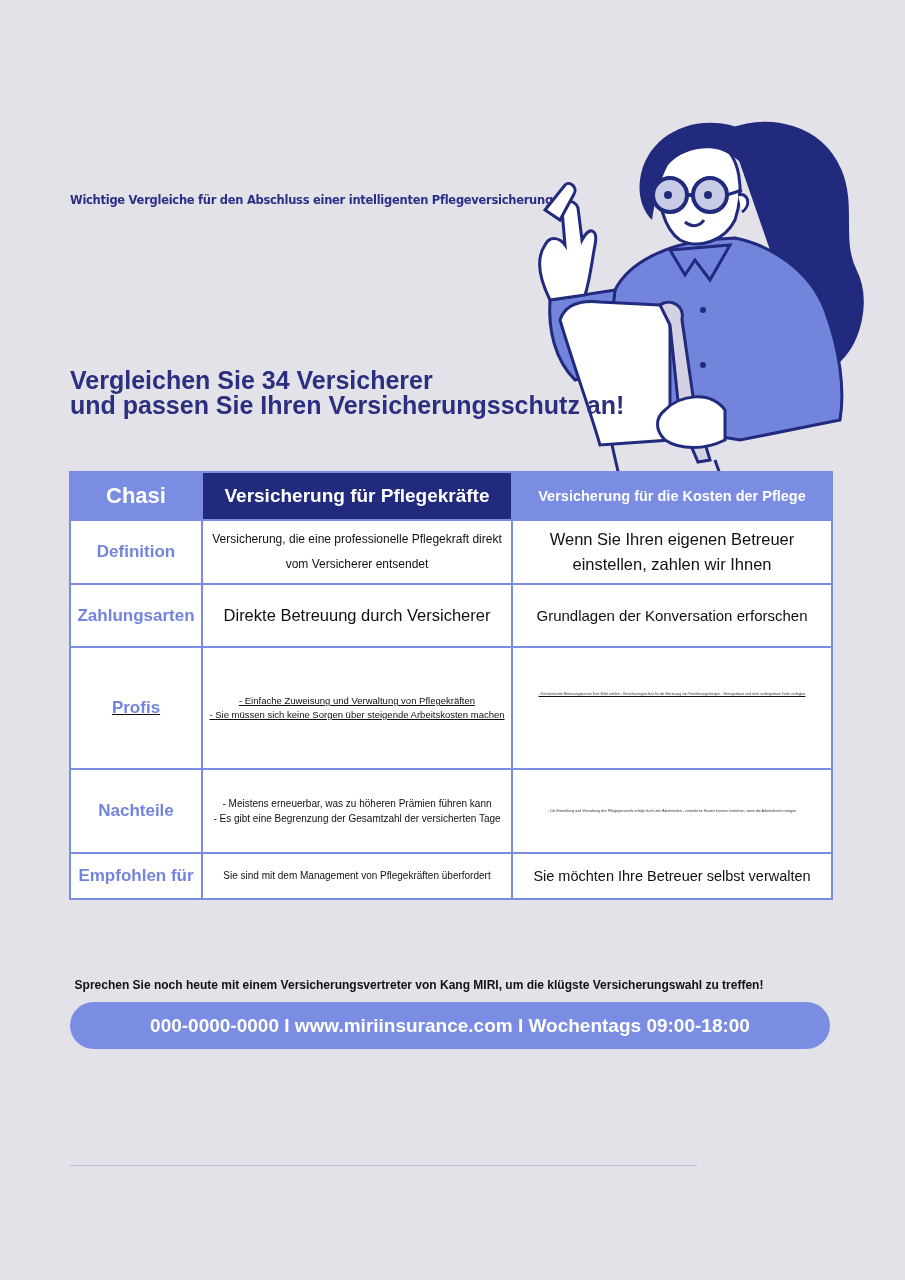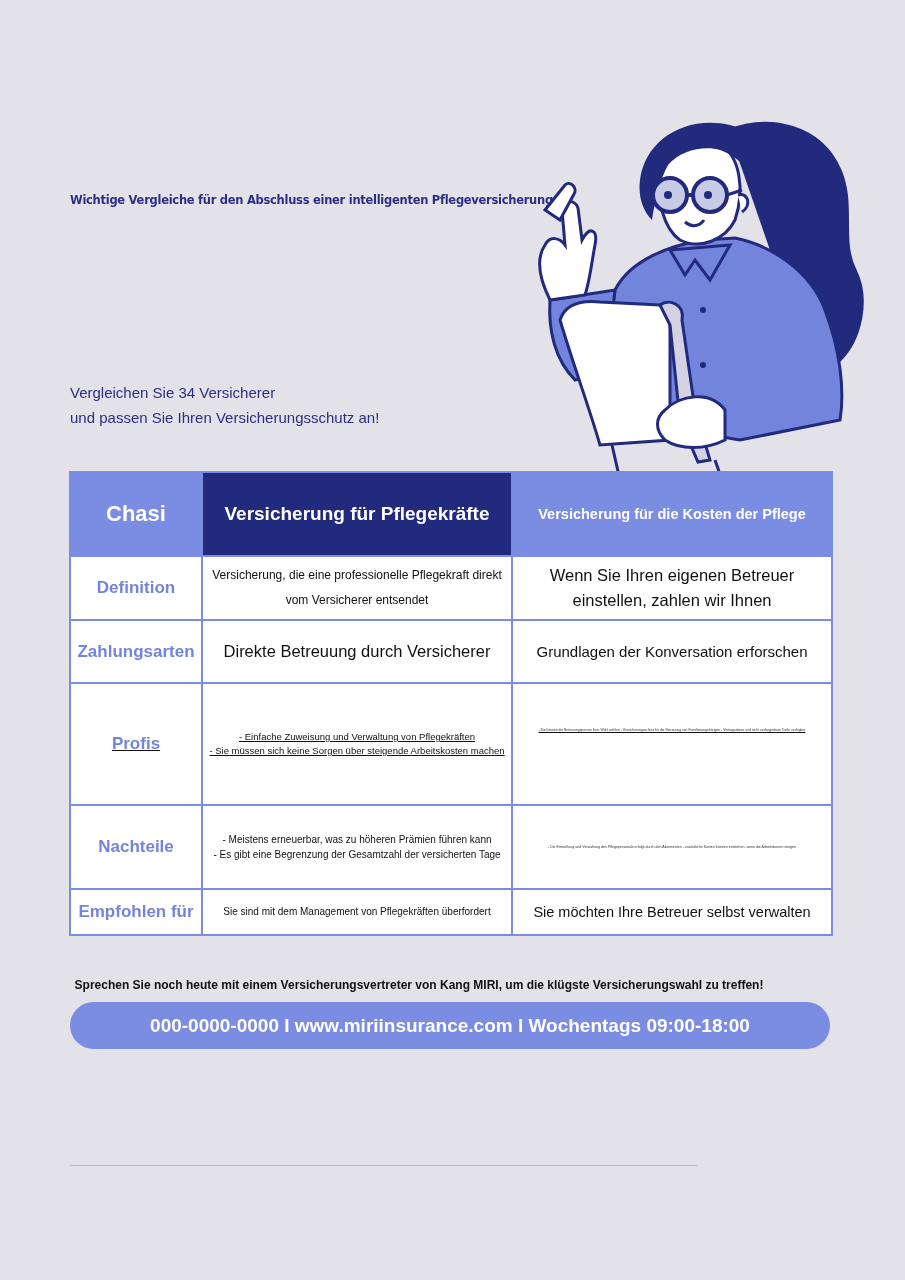--- a/index.html
+++ b/index.html
@@ -23,43 +23,43 @@
       transform: scaleX(0.92);
       transform-origin: left center;
     }
     .illustration {
       position: absolute;
       left: 520px; top: 110px;
       width: 350px; height: 370px;
     }
     .subtitle {
       position: absolute;
-      left: 70px; top: 380px;
+      left: 70px; top: 368px;
       font-family: "Liberation Sans", sans-serif;
-      font-weight: normal;
-      font-size: 15px;
+      font-weight: bold;
+      font-size: 25px;
       line-height: 25px;
       color: #2b2f80;
     }
     .compare-table {
       position: absolute;
       left: 69px; top: 471px;
       width: 762px;
       border-collapse: collapse;
       table-layout: fixed;
     }
     .compare-table td, .compare-table th {
       border: 2px solid #7b8ce3;
       text-align: center;
       vertical-align: middle;
       padding: 4px 6px;
       background: #ffffff;
     }
     .compare-table th {
-      height: 84px;
+      height: 48px;
       color: #ffffff;
       font-weight: bold;
     }
     .th-label { background: #7b8ce3 !important; font-size: 22px; }
     .th-a { background: #212a7c !important; font-size: 19px; white-space: nowrap; }
     .th-b { background: #7b8ce3 !important; font-size: 14.5px; white-space: nowrap; }
     .row-label {
       color: #7384dd;
       font-weight: bold;
       font-size: 17px;

